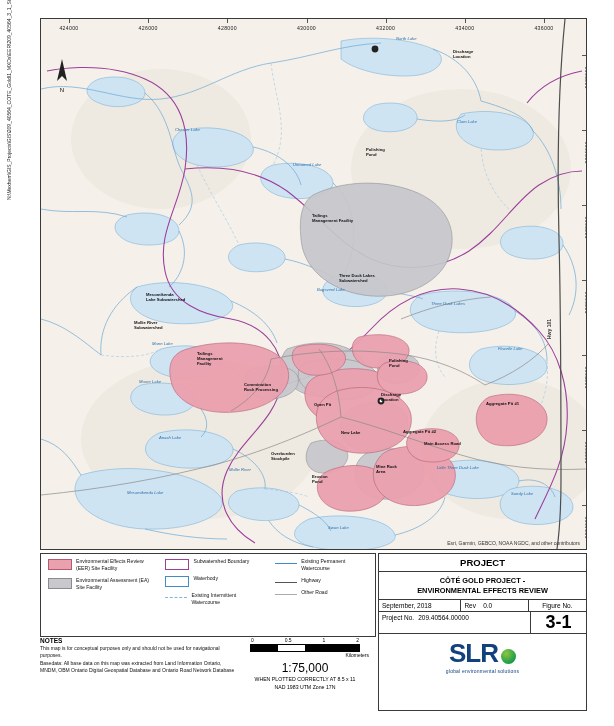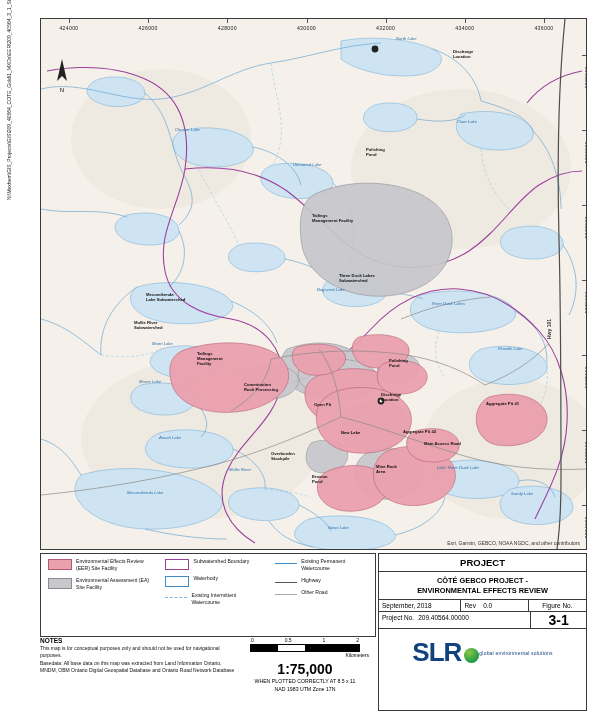--- a/index.html
+++ b/index.html
@@ -31,38 +31,38 @@
   .notes-box{position:absolute;left:40px;top:637px;width:195px;height:72px;}
   .notes-title{font-size:6.5px;font-weight:bold;}
   .notes-text{font-size:5px;line-height:1.45;color:#111;margin-top:1px;}
 
   
   .scale-wrap{position:absolute;left:236px;top:637px;width:138px;text-align:center;}
   .scale-ticks{display:flex;font-size:5px;justify-content:space-between;width:108px;margin:0 auto;}
   .scale-bar{width:108px;height:6px;margin:1px auto 0;display:flex;border:.7px solid #000;}
   .scale-bar div{flex:1;}
   .scale-unit{font-size:5px;text-align:right;width:128px;margin:0 auto;}
-  .scale-text{font-size:14px;font-weight:bold;margin-top:3px;}
+  .scale-text{font-size:12px;font-weight:normal;margin-top:3px;}
   .scale-sub{font-size:5.2px;line-height:1.4;margin-top:1px;}
 
   
   .title-block{position:absolute;left:378px;top:553px;width:207px;height:156px;border:1px solid #3a3a3a;background:#fff;}
   .tb-row{border-bottom:1px solid #3a3a3a;}
   .tb-client{font-size:9.5px;font-weight:bold;text-align:center;padding:3px 0 3px;}
   .tb-project{font-size:7.4px;font-weight:bold;text-align:center;line-height:1.35;padding:4px 2px 3px;}
   .tb-figtitle{font-size:9px;font-weight:bold;text-align:center;line-height:1.3;padding:1px 2px 4px;}
   .tb-meta{display:flex;font-size:6.5px;}
   .tb-meta > div{padding:2px 3px;}
   .tb-c1{flex:1.25;border-right:1px solid #3a3a3a;}
   .tb-c2{flex:1;border-right:1px solid #3a3a3a;}
   .tb-c3{flex:.85;text-align:center;}
   .tb-meta2{display:flex;font-size:6.5px;border-bottom:1px solid #3a3a3a;}
   .tb-projno{flex:2.25;border-right:1px solid #3a3a3a;padding:2px 3px;display:flex;gap:4px;}
-  .tb-fignum{flex:.85;text-align:center;font-size:14px;font-weight:bold;padding:0;display:flex;align-items:center;justify-content:center;}
-  .tb-logo{height:46px;display:flex;align-items:center;justify-content:center;flex-direction:row;}
+  .tb-fignum{flex:.85;text-align:center;font-size:18px;font-weight:bold;padding:0;display:flex;align-items:center;justify-content:center;}
+  .tb-logo{height:46px;display:flex;align-items:center;justify-content:center;flex-direction:column;}
   .slr-text{font-size:26px;font-weight:bold;color:#12427e;letter-spacing:-1px;line-height:1;}
   .slr-sub{font-size:5px;color:#12427e;letter-spacing:.2px;margin-top:2px;}
   .slr-ball{display:inline-block;width:15px;height:15px;border-radius:50%;background:radial-gradient(circle at 35% 30%, #8ec63f 0%, #1a9c4a 70%);margin-left:3px;vertical-align:-2px;}
 
   
   .vpath{position:absolute;left:6px;top:200px;transform-origin:left top;transform:rotate(-90deg);font-size:5px;color:#222;white-space:nowrap;}
   .lbl{position:absolute;font-size:4.2px;color:#2a2a2a;white-space:nowrap;line-height:1.2;}
   .lbl.w{color:#2d6fa8;font-style:italic;}
   .lbl.b{font-weight:bold;color:#111;}
   .north{position:absolute;left:14px;top:40px;text-align:center;font-size:7px;}
@@ -367,21 +367,21 @@
     </div>
     <div class="scale-unit">Kilometers</div>
     <div class="scale-text">1:75,000</div>
     <div class="scale-sub">WHEN PLOTTED CORRECTLY AT 8.5 x 11</div>
     <div class="scale-sub">NAD 1983 UTM Zone 17N</div>
   </div>
 
   <div class="title-block">
     <div class="tb-row tb-client">PROJECT</div>
     <div class="tb-row">
-      <div class="tb-project" style="white-space:pre-line;">CÔTÉ GEBCO PROJECT -
+      <div class="tb-project" style="white-space:pre-line;">CÔTÉ GOLD PROJECT -
 ENVIRONMENTAL EFFECTS REVIEW</div>
     </div>
     <div class="tb-meta tb-row">
       <div class="tb-c1">September, 2018</div>
       <div class="tb-c2">
         <span>Rev</span>
         &nbsp;&nbsp;
         <span>0.0</span>
       </div>
       <div class="tb-c3">Figure No.</div>

